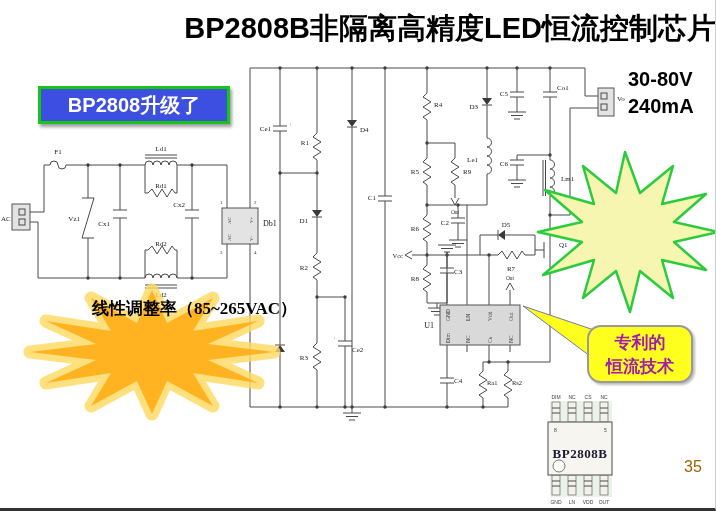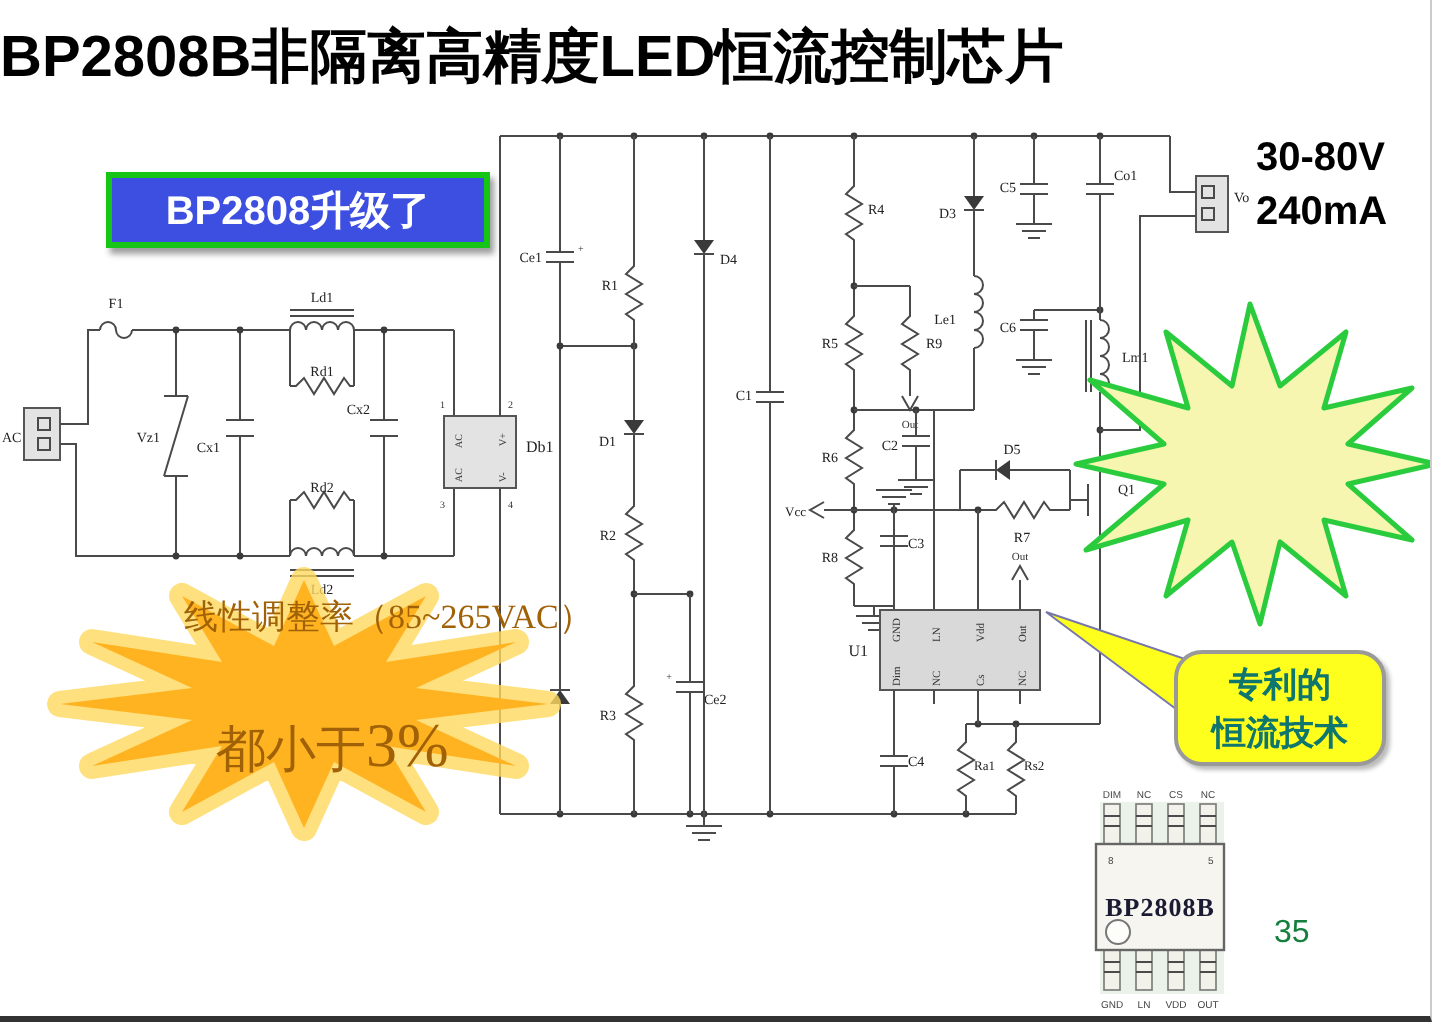--- a/index.html
+++ b/index.html
@@ -1,41 +1,41 @@
 <!DOCTYPE html>
 <html><head>
 <meta charset="utf-8">
 <style>
   html,body{margin:0;padding:0;background:#fff;}
   .slide{position:relative;width:716px;height:511px;background:#fff;overflow:hidden;
          font-family:"Liberation Sans",sans-serif;border-right:1px solid #ccc;
          border-bottom:3px solid #333;box-sizing:border-box;}
-  .title{position:absolute;top:9px;left:0;width:716px;text-align:left;
+  .title{position:absolute;top:9px;left:0;width:716px;text-align:right;
          font-size:29px;font-weight:bold;color:#000;white-space:nowrap;}
   .badge{position:absolute;left:38px;top:86px;width:186px;height:32px;background:#3c4fe0;
          border:3px solid #17c517;color:#fff;font-size:20px;font-weight:bold;
          display:flex;align-items:center;justify-content:center;
-         box-shadow:2px 3px 3px rgba(40,40,40,.45);margin-left:15px;}
+         box-shadow:2px 3px 3px rgba(40,40,40,.45);}
   .specs{position:absolute;left:628px;top:66px;font-size:20px;font-weight:bold;
          line-height:27px;color:#000;}
   .gtext{position:absolute;left:540px;top:178px;width:176px;text-align:center;
          color:#e00000;font-weight:bold;line-height:20px;}
   .gtext .l1{font-size:15px}
   .gtext .big1{font-size:19px}
   .gtext .l3{margin-top:12px;font-size:22px}
   .gtext .big2{font-size:31px}
-  .otext{position:absolute;color:#a16207;font-weight:normal;white-space:nowrap;
+  .otext{position:absolute;color:#000000;font-weight:bold;white-space:nowrap;
          font-family:"Liberation Serif",serif;}
   #ol1{left:92px;top:297px;font-size:17px}
   #ol2{left:55px;top:324px;font-size:17px}
   #ol3{left:108px;top:355px;font-size:25px}
   #ol3 .big3{font-size:31px}
   .callout-text{position:absolute;left:588px;top:331px;width:104px;text-align:center;
-         color:#0f766e;font-weight:bold;font-size:17px;line-height:24px;}
-  .pagenum{position:absolute;left:637px;top:458px;font-size:16px;color:#15803d;}
+         color:#a21caf;font-weight:bold;font-size:17px;line-height:24px;}
+  .pagenum{position:absolute;left:684px;top:458px;font-size:16px;color:#a16207;}
   svg.scene{position:absolute;left:0;top:0;}
   .w{stroke:#4a4a4a;stroke-width:1;fill:none;}
   .f{fill:#3a3a3a;stroke:none;}
   .box{fill:#e3e3e3;stroke:#555;stroke-width:1;}
   .chip{fill:#d9d9d9;stroke:#555;stroke-width:1;}
   .lead{fill:#f2f1ea;stroke:#777;stroke-width:.8;}
   text.cl{font-family:"Liberation Serif",serif;font-size:7px;fill:#222;}
   text.cl8{font-family:"Liberation Serif",serif;font-size:8px;fill:#222;}
   text.t5{font-family:"Liberation Serif",serif;font-size:5px;fill:#333;}
   text.t55{font-family:"Liberation Serif",serif;font-size:5.5px;fill:#333;}
@@ -357,21 +357,20 @@
 
 <div class="specs">
   <div>30-80V</div>
   <div>240mA</div>
 </div>
 
 <div class="gtext">
 </div>
 
 <div class="otext" id="ol1">线性调整率（85~265VAC）</div>
-<div class="otext" id="ol3"><span>都小于</span><span class="big3">3%</span></div>
 
 <div class="callout-text">
   <div>专利的</div>
   <div>恒流技术</div>
 </div>
 
 <div class="pagenum">35</div>
 
 </div>
 

